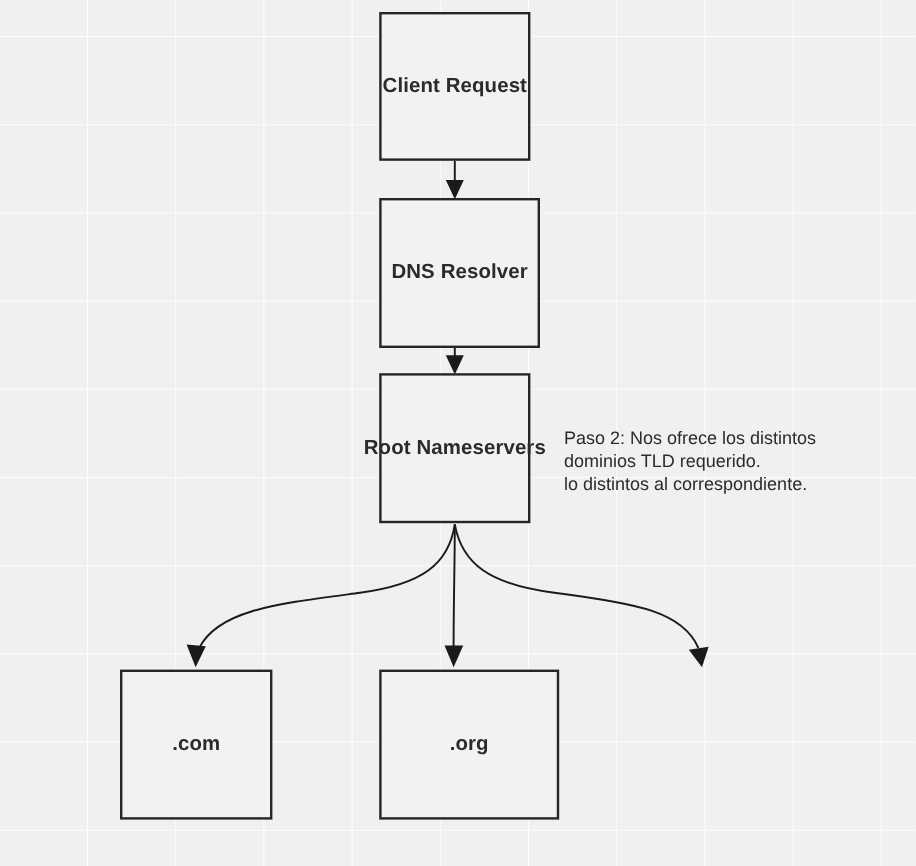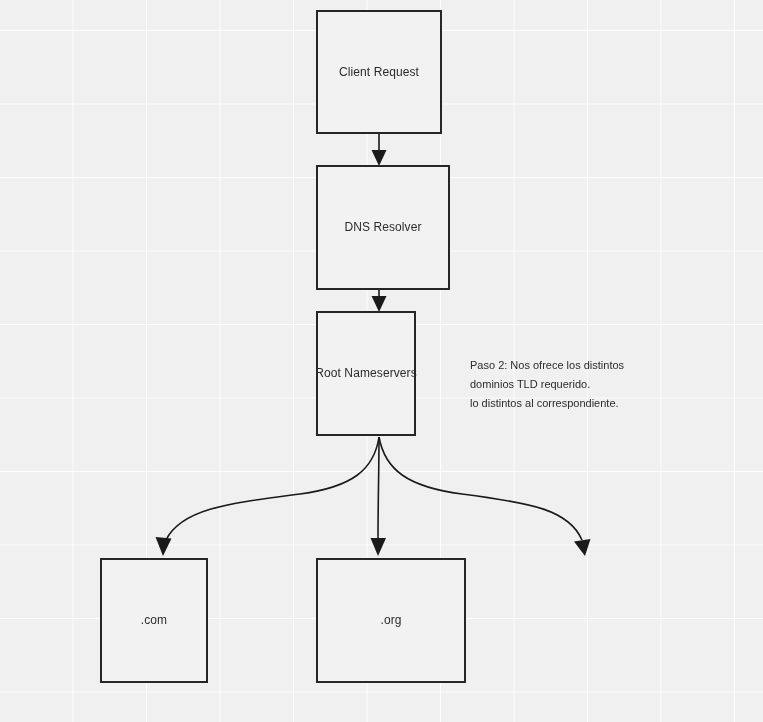--- a/index.html
+++ b/index.html
@@ -33,31 +33,32 @@
   .node {
     position: absolute;
     box-sizing: border-box;
     border: 2px solid #262626;
     background: #f2f2f2;
     display: flex;
     align-items: center;
     justify-content: center;
   }
   .node-label {
-    font-size: 12px;
+    font-size: 17px;
     color: #2b2b2b;
     letter-spacing: 0.1px;
     line-height: 1.2;
     text-align: left;
     white-space: nowrap;
+    font-weight: bold;
   }
   #n-client   { left: 316px; top: 10px;  width: 126px; height: 124px; }
   #n-resolver { left: 316px; top: 165px; width: 134px; height: 125px; }
-  #n-root     { left: 316px; top: 311px; width: 100px; height: 125px; }
-  #n-com      { left: 100px; top: 558px; width: 108px; height: 125px; }
+  #n-root     { left: 316px; top: 311px; width: 126px; height: 125px; }
+  #n-com      { left: 100px; top: 558px; width: 127px; height: 125px; }
   #n-org      { left: 316px; top: 558px; width: 150px; height: 125px; }
   #n-mas      { left: 517px; top: 558px; width: 127px; height: 125px; }
 
   svg.edges {
     position: absolute;
     left: 0;
     top: 0;
     width: 763px;
     height: 722px;
     pointer-events: none;
@@ -72,21 +73,21 @@
   svg.edges polygon { fill: #1a1a1a; }
 
   #annotation {
     position: absolute;
     left: 470px;
     top: 356px;
     width: 262px;
   }
   #annotation p {
     margin: 0;
-    font-size: 11px;
+    font-size: 15px;
     line-height: 19px;
     color: #2b2b2b;
     white-space: nowrap;
   }
 </style>
 </head>
 <body>
 
 <div id="canvas">
 

